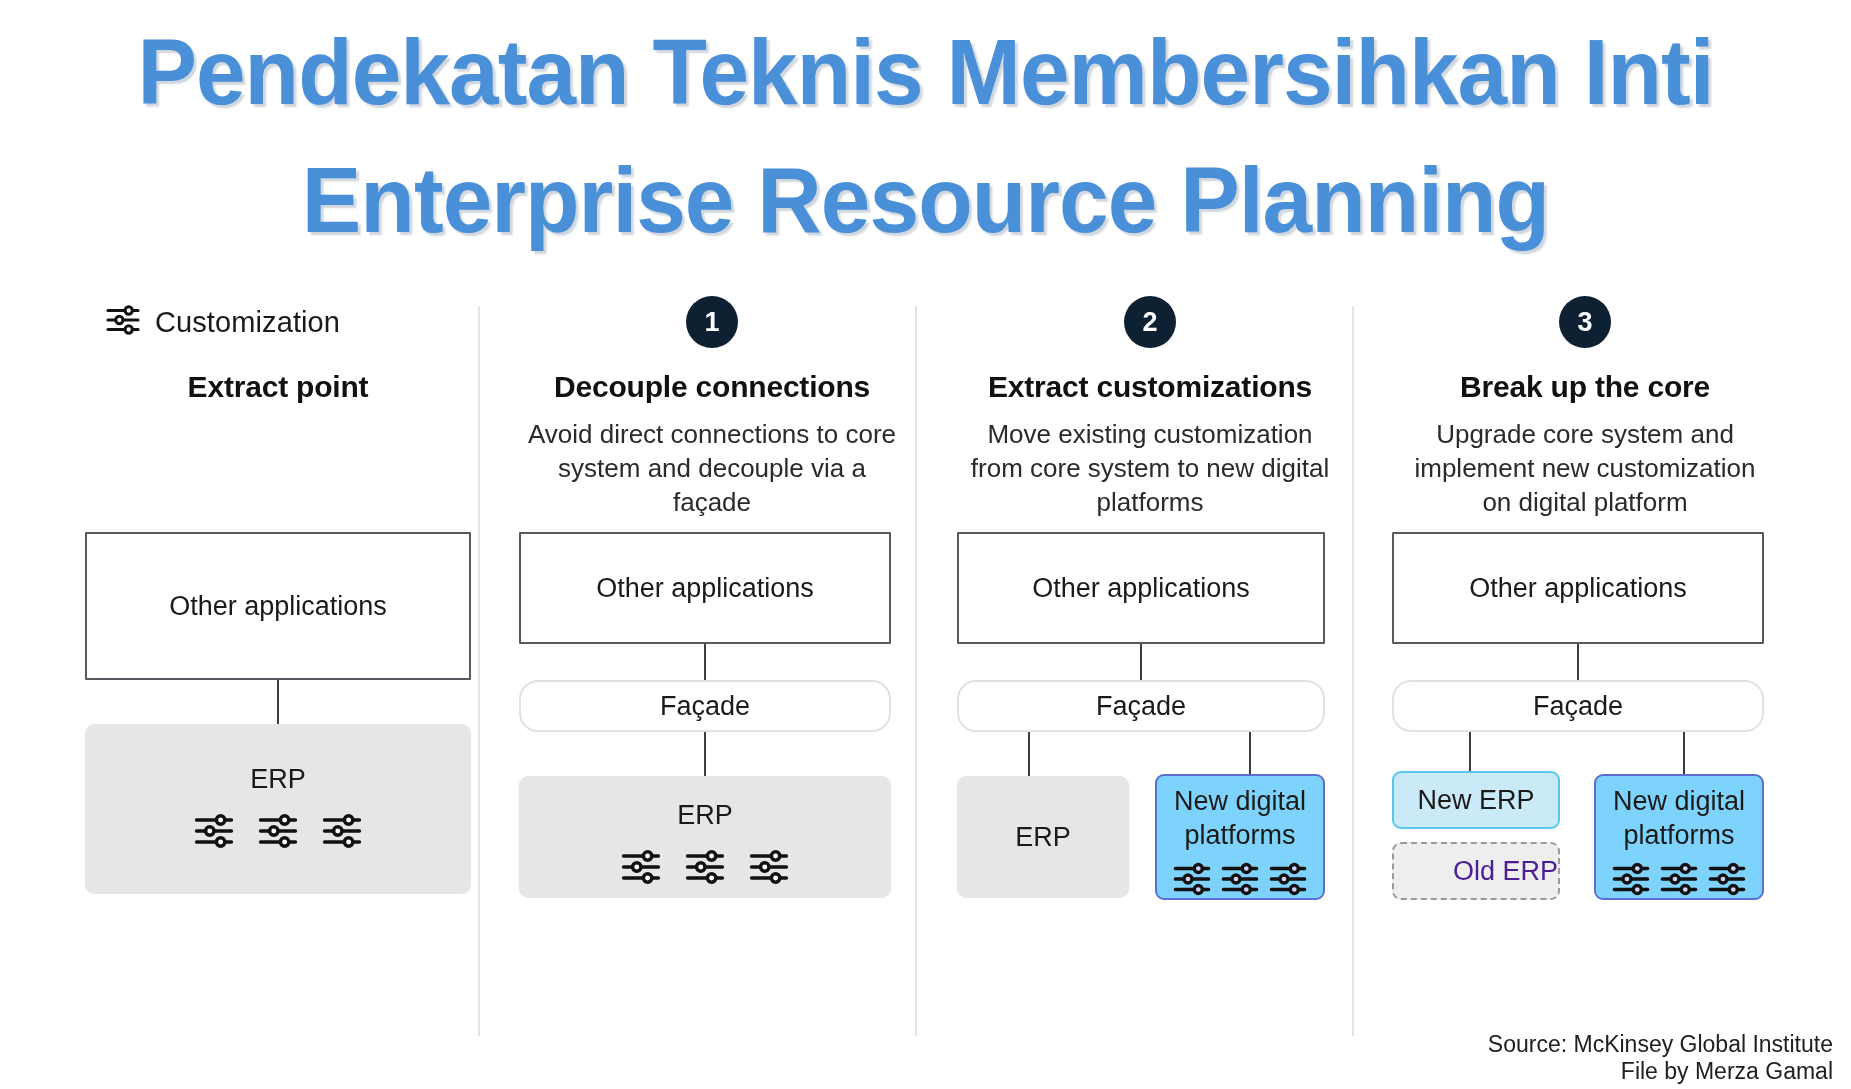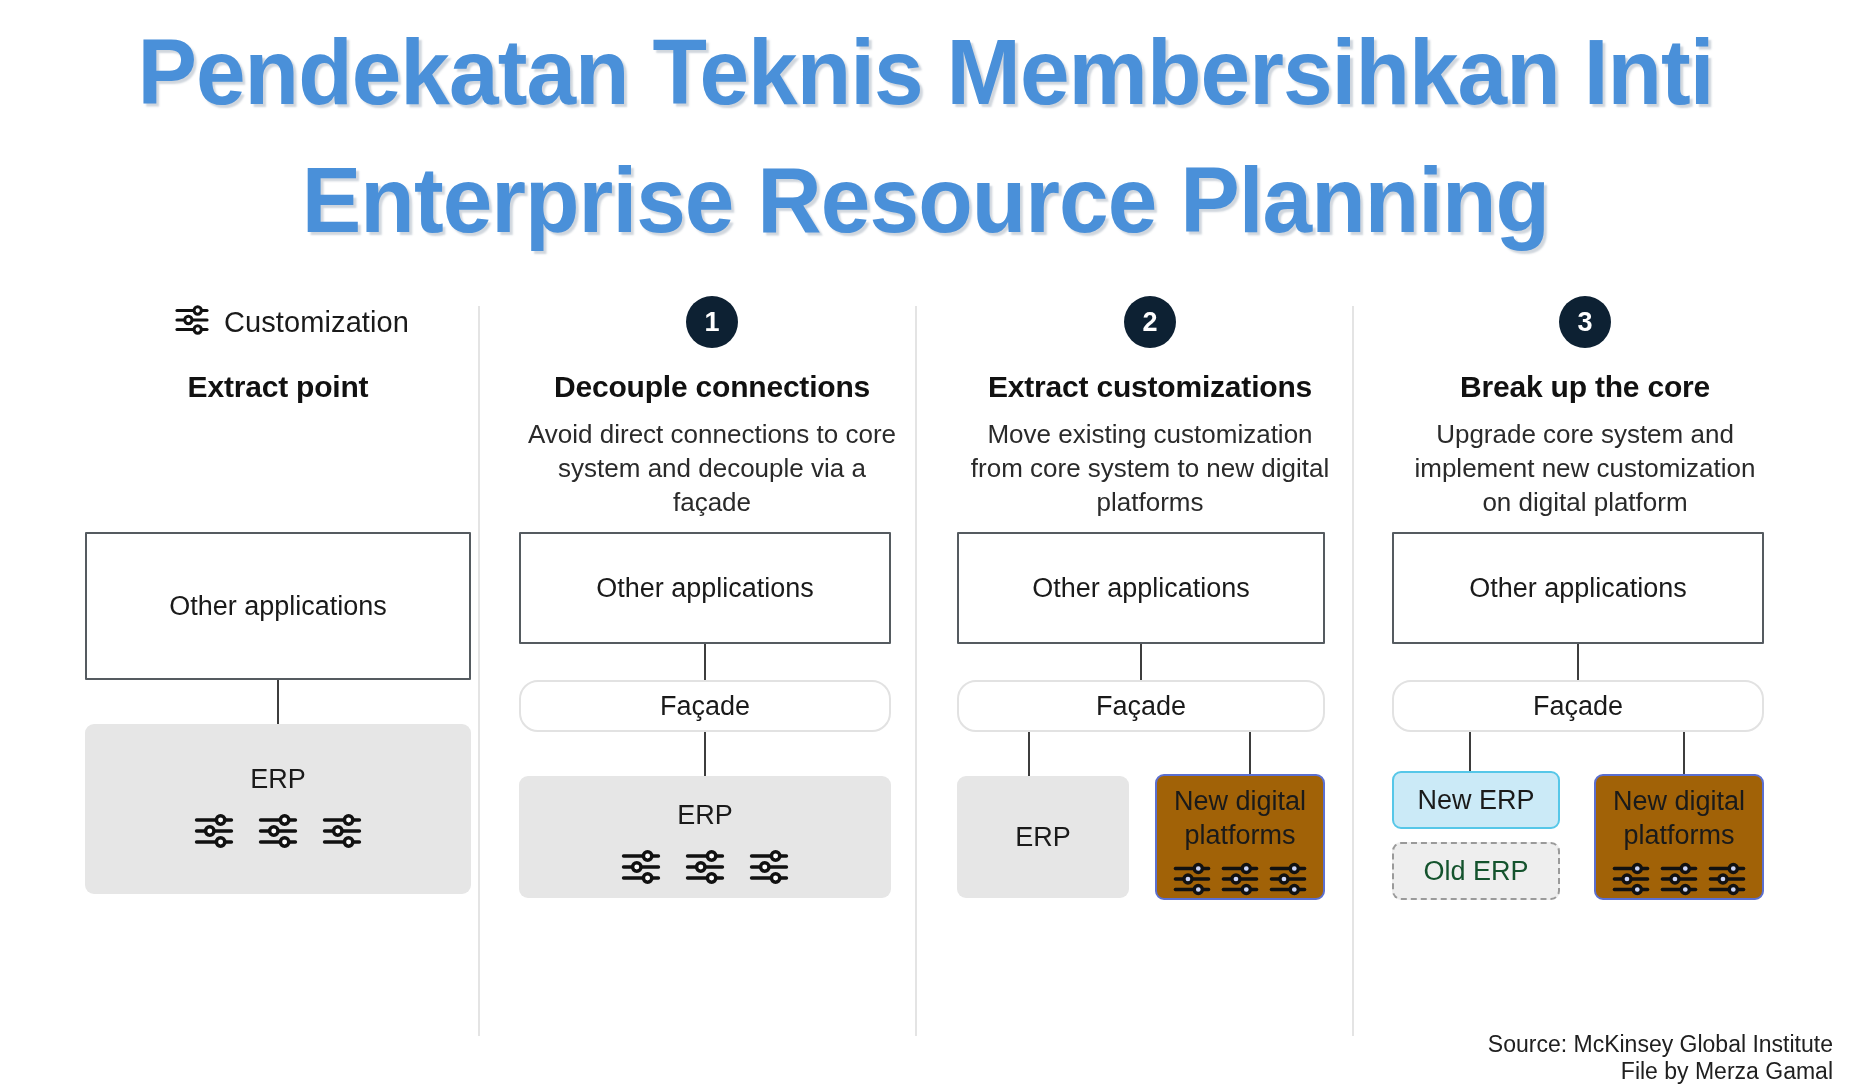--- a/index.html
+++ b/index.html
@@ -84,21 +84,20 @@
     text-align: center;
     margin: 0 auto;
     display: block;
   }
   .legend {
     display: flex;
     align-items: center;
     gap: 13px;
     height: 52px;
     padding-left: 26px;
-    justify-content: center;
   }
   .legend-label {
     font-size: 29px;
     color: #1a1a1a;
     letter-spacing: 0.1px;
   }
 
   .col-title {
     margin-top: 22px;
     font-size: 30px;
@@ -144,34 +143,35 @@
     border: 2px solid #e2e2e2;
     background: #ffffff;
     border-radius: 19px;
   }
   .box-erp {
     background: #e6e6e6;
     border: none;
     border-radius: 9px;
   }
   .box-newdigital {
-    background: #a16207;
+    background: #7dd3fc;
     border: 2px solid #5b6fd0;
     border-radius: 9px;
   }
   .box-newerp {
     background: #cbeaf7;
     border: 2px solid #56c7e8;
     border-radius: 9px;
   }
   .box-olderp {
     background: #eeeeee;
     border: 2px dashed #9a9a9a;
     border-radius: 9px;
-    color: #14532d;
+    color: #4c1d95;
+    align-items: flex-end;
   }
 
   .connector {
     position: absolute;
     width: 2px;
     background: #3d3d3d;
   }
 
   .icon-row {
     display: flex;

